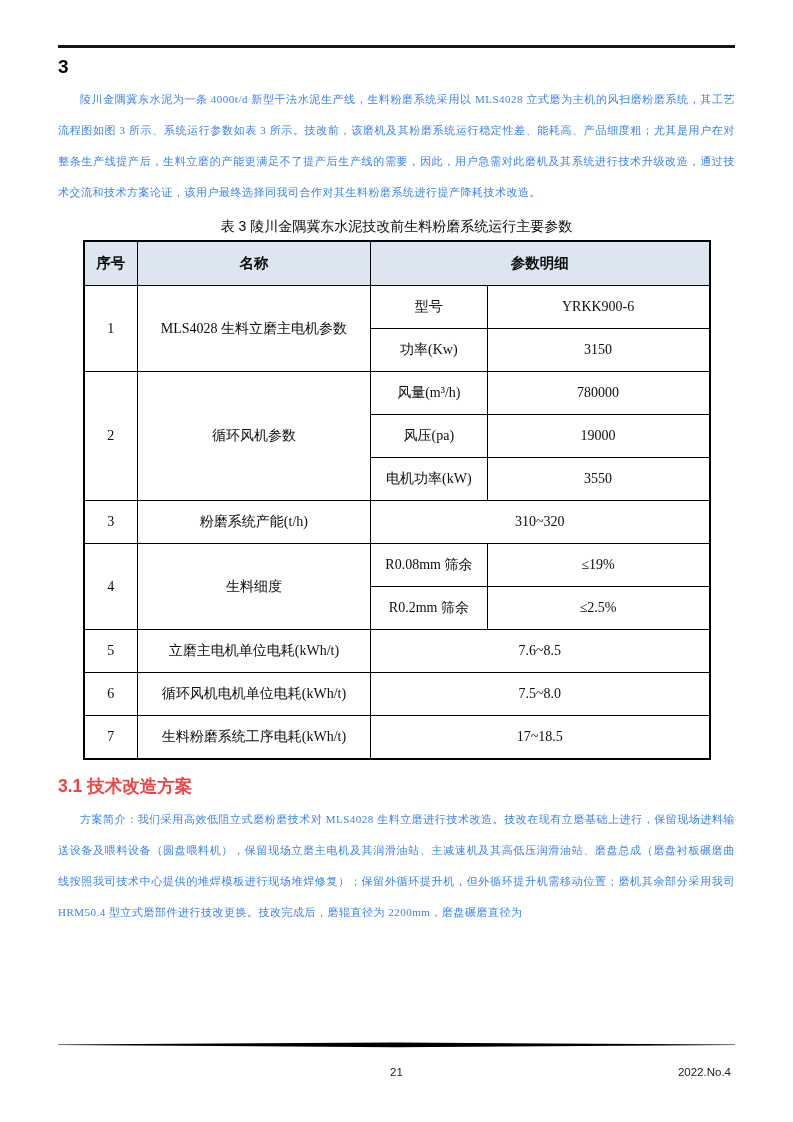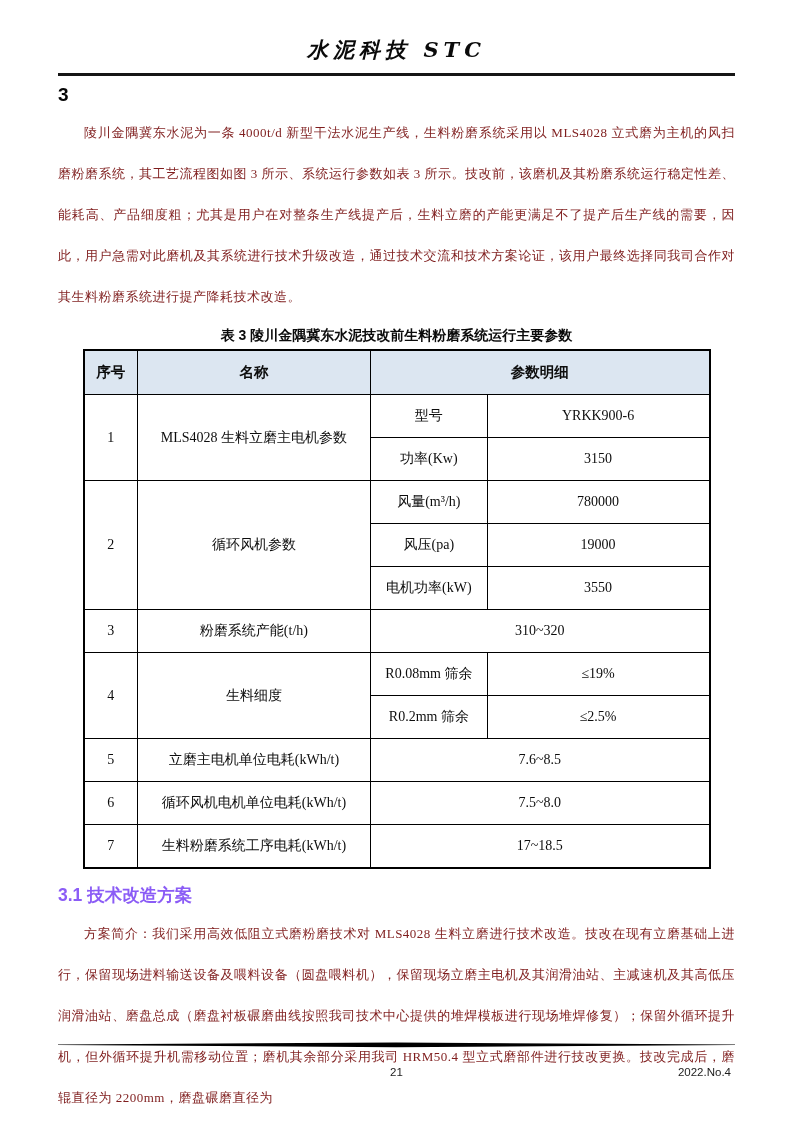--- a/index.html
+++ b/index.html
@@ -31,33 +31,33 @@
     font-family: "Liberation Sans", "DejaVu Sans", sans-serif;
     font-weight: bold;
     font-size: 19px;
     color: #050505;
     display: flex; align-items: baseline;
   }
   .section-heading .sec-no { margin-right: 16px; }
 
   .body-para {
     margin-top: 6px;
-    font-size: 13px;
-    line-height: 41px;
+    font-size: 11px;
+    line-height: 31px;
     text-align: justify;
     text-indent: 2em;
-    color: #7f1d1d;
+    color: #3b82f6;
     letter-spacing: 0.5px;
   }
 
   .table-caption {
     margin-top: 6px;
     text-align: center;
     font-family: "Liberation Sans", "DejaVu Sans", sans-serif;
-    font-weight: bold;
+    font-weight: normal;
     font-size: 14px;
     color: #0a0a0a;
     height: 24px; line-height: 24px;
   }
 
   table.data-table {
     width: 628px;
     margin: 2px auto 0 auto;
     border-collapse: collapse;
     border: 2px solid #000;
@@ -80,37 +80,36 @@
   tr.h40 { height: 40px; }
   tr.h32 { height: 32px; }
   tr.h22 { height: 22px; }
   tr.h21 { height: 21px; }
 
   .subsection-heading {
     margin-top: 14px;
     font-family: "Liberation Sans", "DejaVu Sans", sans-serif;
     font-weight: bold;
     font-size: 17.5px;
-    color: #8b5cf6;
+    color: #ef4444;
   }
 
   .footer { position: absolute; left: 58px; right: 58px; top: 1042px; }
   .footer-rule-svg { display: block; width: 677px; height: 6px; }
   .footer-row { position: relative; height: 18px; margin-top: 18px;
     font-family: "Liberation Sans", "DejaVu Sans", sans-serif;
     font-size: 11.5px; color: #1c1c1c; }
   .footer-page { position: absolute; left: 0; right: 0; text-align: center; }
   .footer-issue { position: absolute; right: 4px; }
 </style>
 </head>
 <body>
 
 <div class="page">
 
-  <div class="journal-header">水泥科技 STC</div>
   <div class="header-rule"></div>
 
   <h1 class="section-heading">
     <span class="sec-no">3</span>
   </h1>
 
   <p class="body-para">陵川金隅冀东水泥为一条 4000t/d 新型干法水泥生产线，生料粉磨系统采用以 MLS4028 立式磨为主机的风扫磨粉磨系统，其工艺流程图如图 3 所示、系统运行参数如表 3 所示。技改前，该磨机及其粉磨系统运行稳定性差、能耗高、产品细度粗；尤其是用户在对整条生产线提产后，生料立磨的产能更满足不了提产后生产线的需要，因此，用户急需对此磨机及其系统进行技术升级改造，通过技术交流和技术方案论证，该用户最终选择同我司合作对其生料粉磨系统进行提产降耗技术改造。</p>
 
   <div class="table-caption">表 3 陵川金隅冀东水泥技改前生料粉磨系统运行主要参数</div>
 

